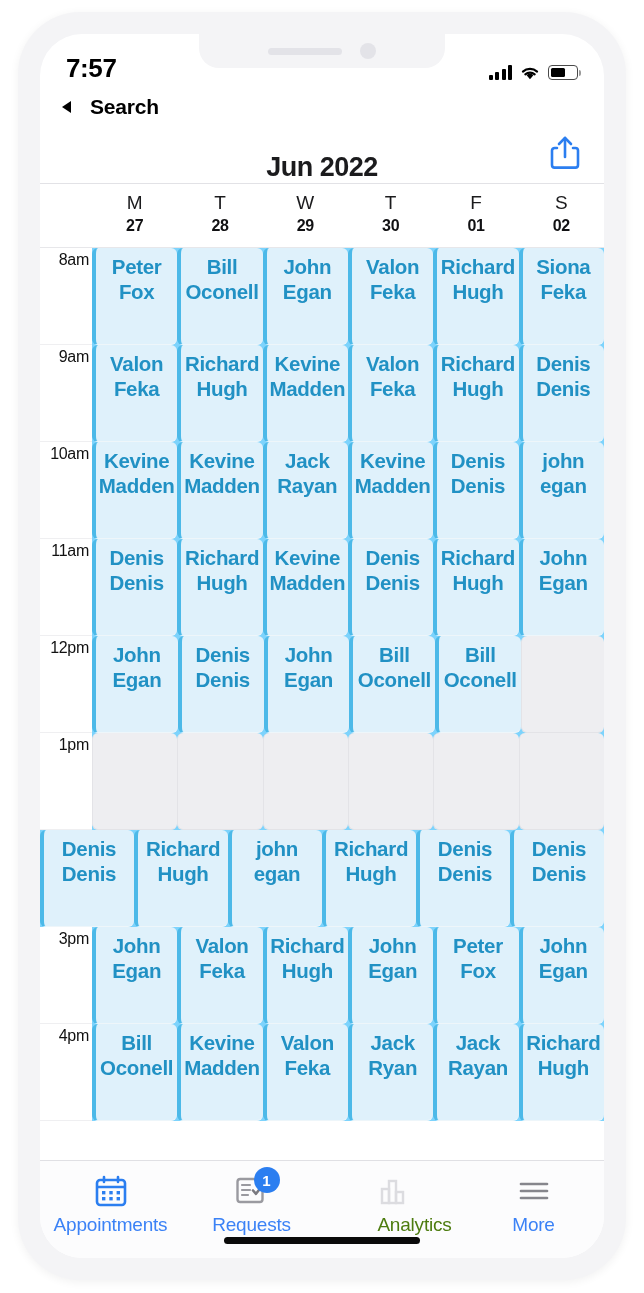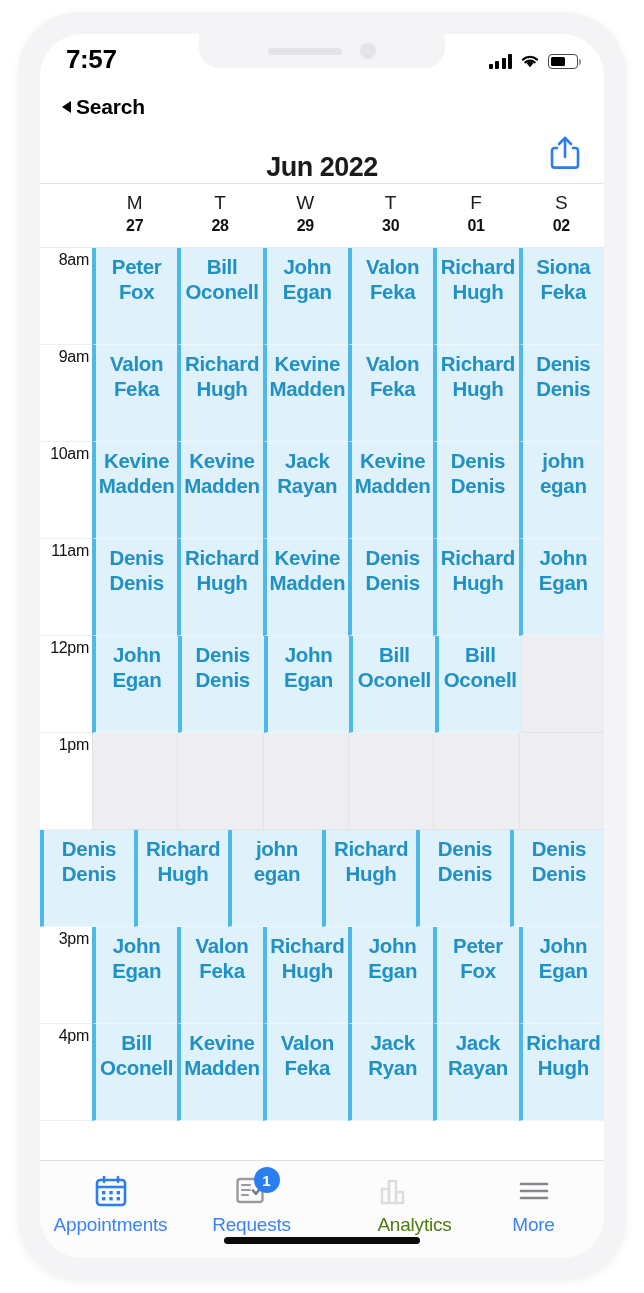--- a/index.html
+++ b/index.html
@@ -63,21 +63,21 @@
     width: 16px; height: 16px;
     background: #e3e3e8;
     border-radius: 50%;
   }
 
   
   #status-bar {
     position: relative;
     height: 58px;
     display: flex;
-    align-items: flex-start;
+    align-items: center;
     justify-content: space-between;
     padding: 10px 26px 0 26px;
     z-index: 30;
   }
   #status-time {
     font-size: 26px;
     font-weight: bold;
     color: #000;
     letter-spacing: -0.4px;
     line-height: 30px;
@@ -114,21 +114,21 @@
     border-radius: 1.5px;
     margin-left: 1.6px;
   }
 
   
   #back-row {
     padding: 0 0 0 22px;
     height: 30px;
     display: flex;
     align-items: center;
-    gap: 5px;
+    gap: 19px;
   }
   #back-triangle {
     width: 0; height: 0;
     border-top: 6px solid transparent;
     border-bottom: 6px solid transparent;
     border-right: 9px solid #000;
   }
   #back-label {
     font-size: 21px;
     font-weight: 600;
@@ -223,20 +223,21 @@
   .slot-cell {
     flex: 1 1 0;
     min-width: 0;
     position: relative;
     display: flex;
     flex-direction: column;
     align-items: center;
     justify-content: flex-start;
     padding: 6px 2px 0 2px;
     cursor: pointer;
+    border-radius: 6px;
   }
   .slot-cell.filled {
     background: #dff1fb;
     border-left: 4px solid #4cb9e8;
     border-bottom: 1px solid #eef6fa;
   }
   .slot-cell.empty {
     background: #eeeef1;
     border-left: 1px solid #e3e3e7;
     border-bottom: 1px solid #e3e3e7;

